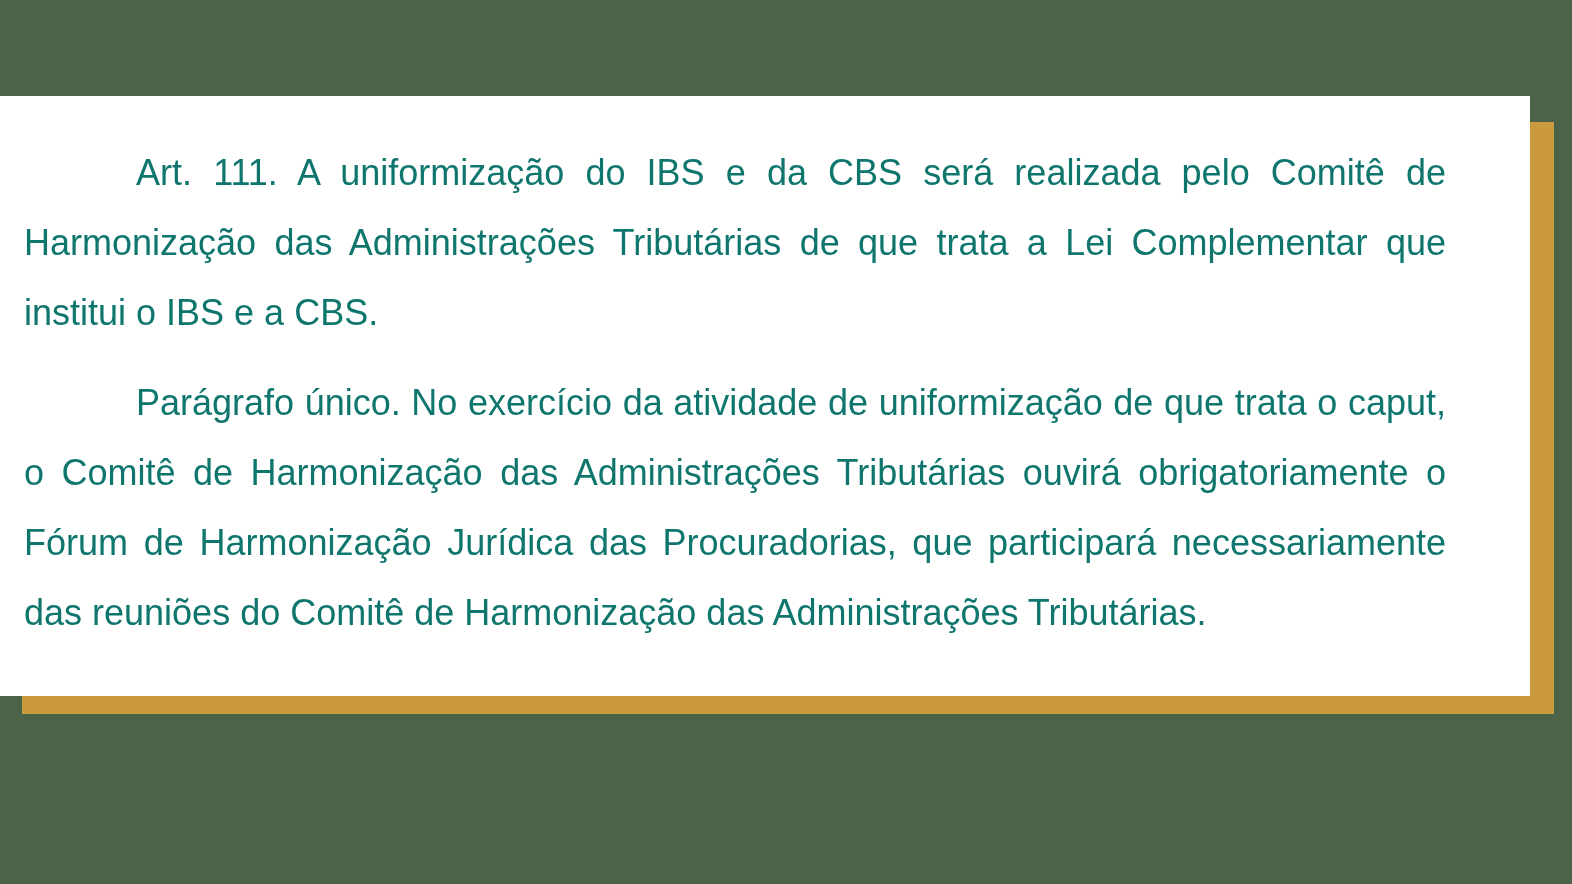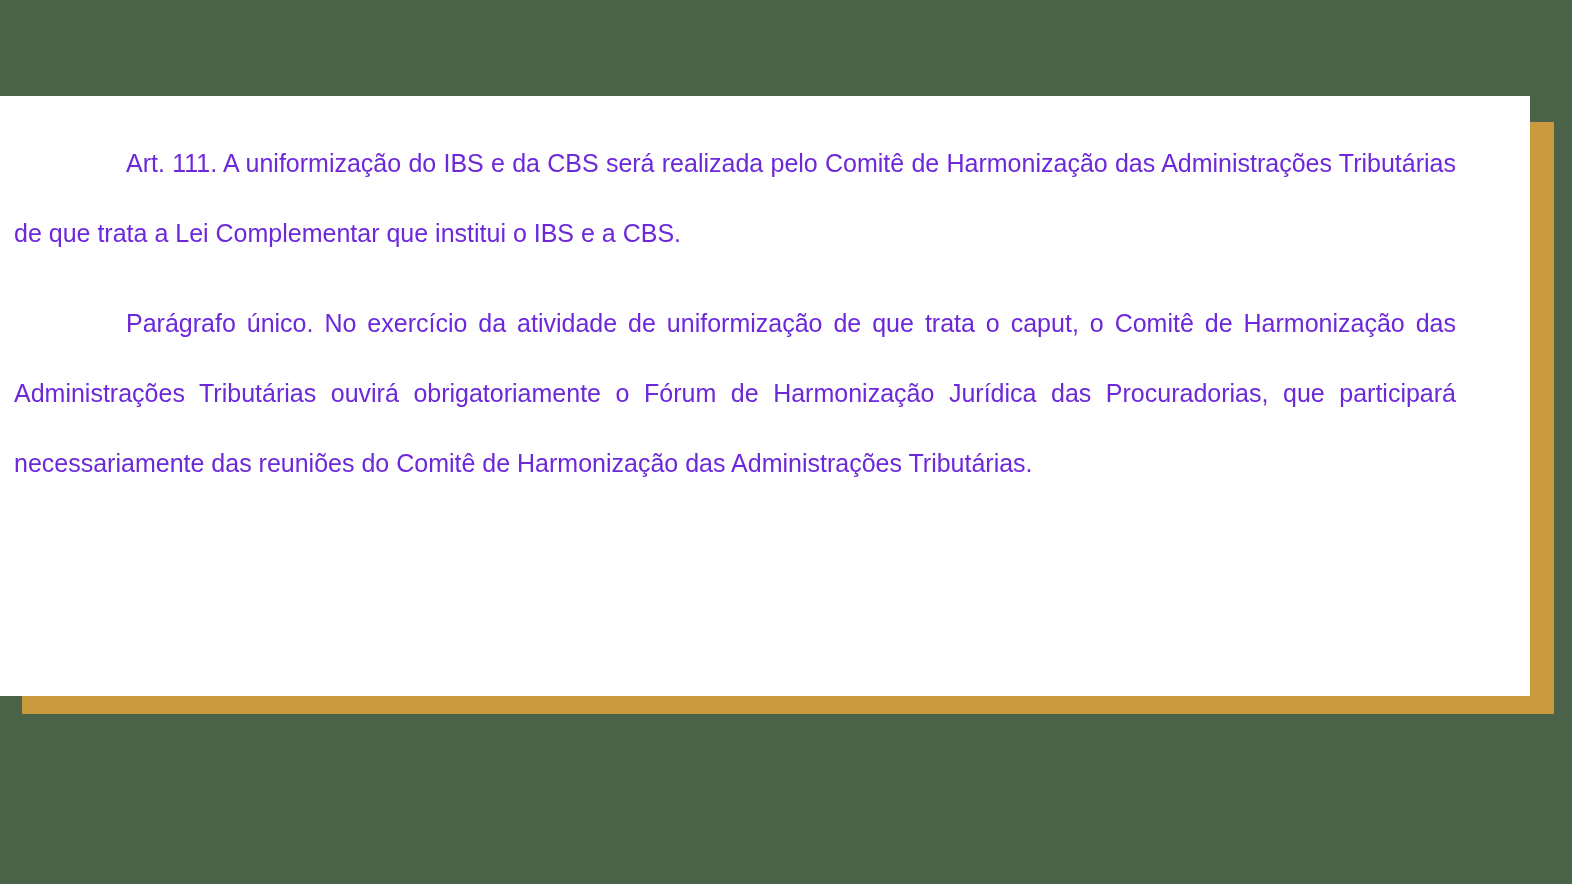--- a/index.html
+++ b/index.html
@@ -31,23 +31,23 @@
     position: absolute;
     left: 0px;
     top: 96px;
     width: 1530px;
     height: 600px;
     background: #ffffff;
     box-sizing: border-box;
     padding: 26px 68px 10px 8px;
   }
   .para {
-    margin: 6px;
-    color: #6d28d9;
-    font-size: 25px;
+    margin: 16px;
+    color: #0f766e;
+    font-size: 36px;
     line-height: 70px;
     text-align: justify;
     text-justify: inter-word;
     text-indent: 112px;
     letter-spacing: 0px;
     font-weight: 400;
   }
   .para + .para {
     margin-top: 20px;
   }

